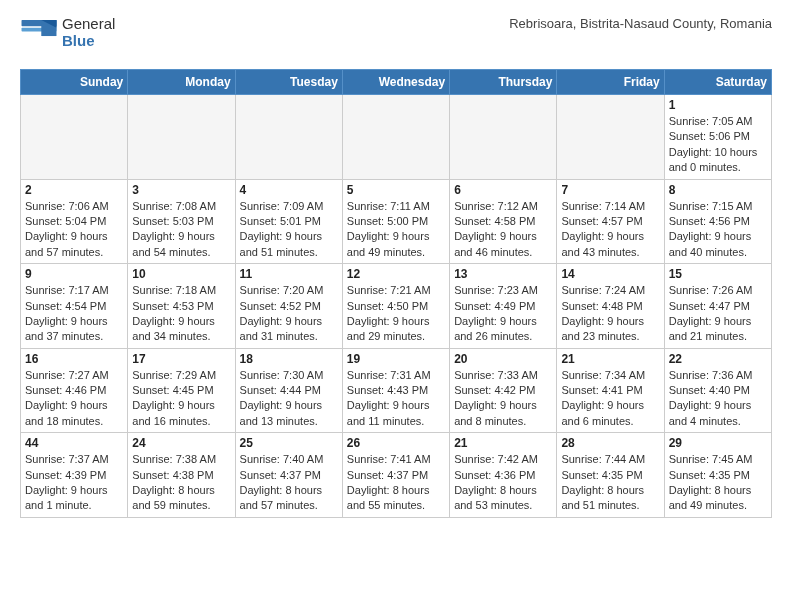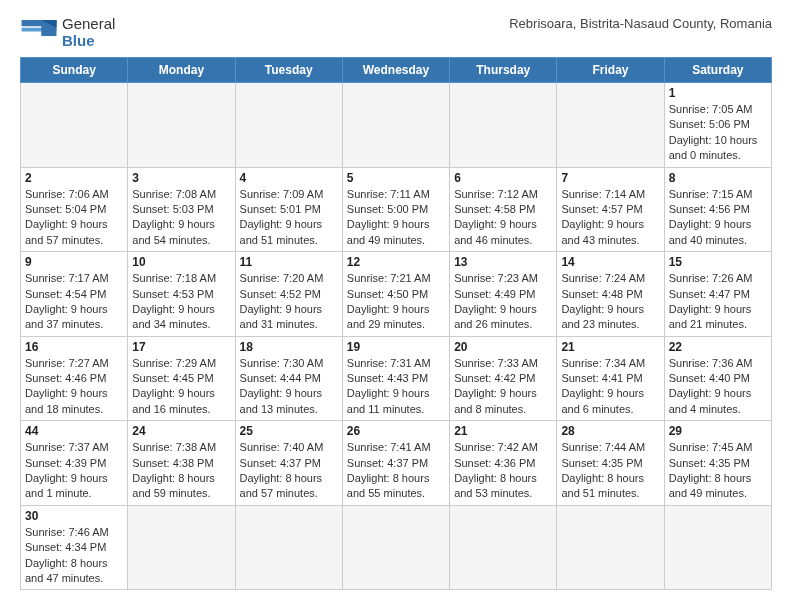--- a/index.html
+++ b/index.html
@@ -7,21 +7,21 @@
       font-family: Arial, sans-serif;
       background: #fff;
       width: 792px;
       min-height: 612px;
       padding: 16px 20px;
     }
     .header-area {
       display: flex;
       justify-content: space-between;
       align-items: flex-start;
-      margin-bottom: 8px;
+      margin-bottom: 20px;
     }
     .logo {
       display: flex;
       align-items: center;
       gap: 4px;
     }
     .logo-text {
       font-size: 15px;
       color: #333;
       line-height: 1.1;
@@ -50,21 +50,21 @@
       width: 100%;
       border-collapse: collapse;
       border: 1px solid #ccc;
     }
     .calendar th {
       background: #3674b0;
       color: #fff;
       font-size: 12px;
       font-weight: bold;
       padding: 5px 4px;
-      text-align: center;
+      text-align: right;
       border: 1px solid #5590c8;
     }
     .calendar td {
       vertical-align: top;
       border: 1px solid #ccc;
       padding: 3px 4px;
       width: 106px;
       min-height: 80px;
       background: #fff;
       font-size: 10px;
@@ -252,26 +252,14 @@
         </td>
         <td>
           <span class="day-num">28</span>
           <div class="day-info">Sunrise: 7:44 AM<br>Sunset: 4:35 PM<br>Daylight: 8 hours and 51 minutes.</div>
         </td>
         <td>
           <span class="day-num">29</span>
           <div class="day-info">Sunrise: 7:45 AM<br>Sunset: 4:35 PM<br>Daylight: 8 hours and 49 minutes.</div>
         </td>
       </tr>
-      <tr class="week-row">
-        <td>
-          <span class="day-num">30</span>
-          <div class="day-info">Sunrise: 7:46 AM<br>Sunset: 4:34 PM<br>Daylight: 8 hours and 47 minutes.</div>
-        </td>
-        <td class="last-row"></td>
-        <td class="last-row"></td>
-        <td class="last-row"></td>
-        <td class="last-row"></td>
-        <td class="last-row"></td>
-        <td class="last-row"></td>
-      </tr>
     </tbody>
 </table>
 
 </body></html>

